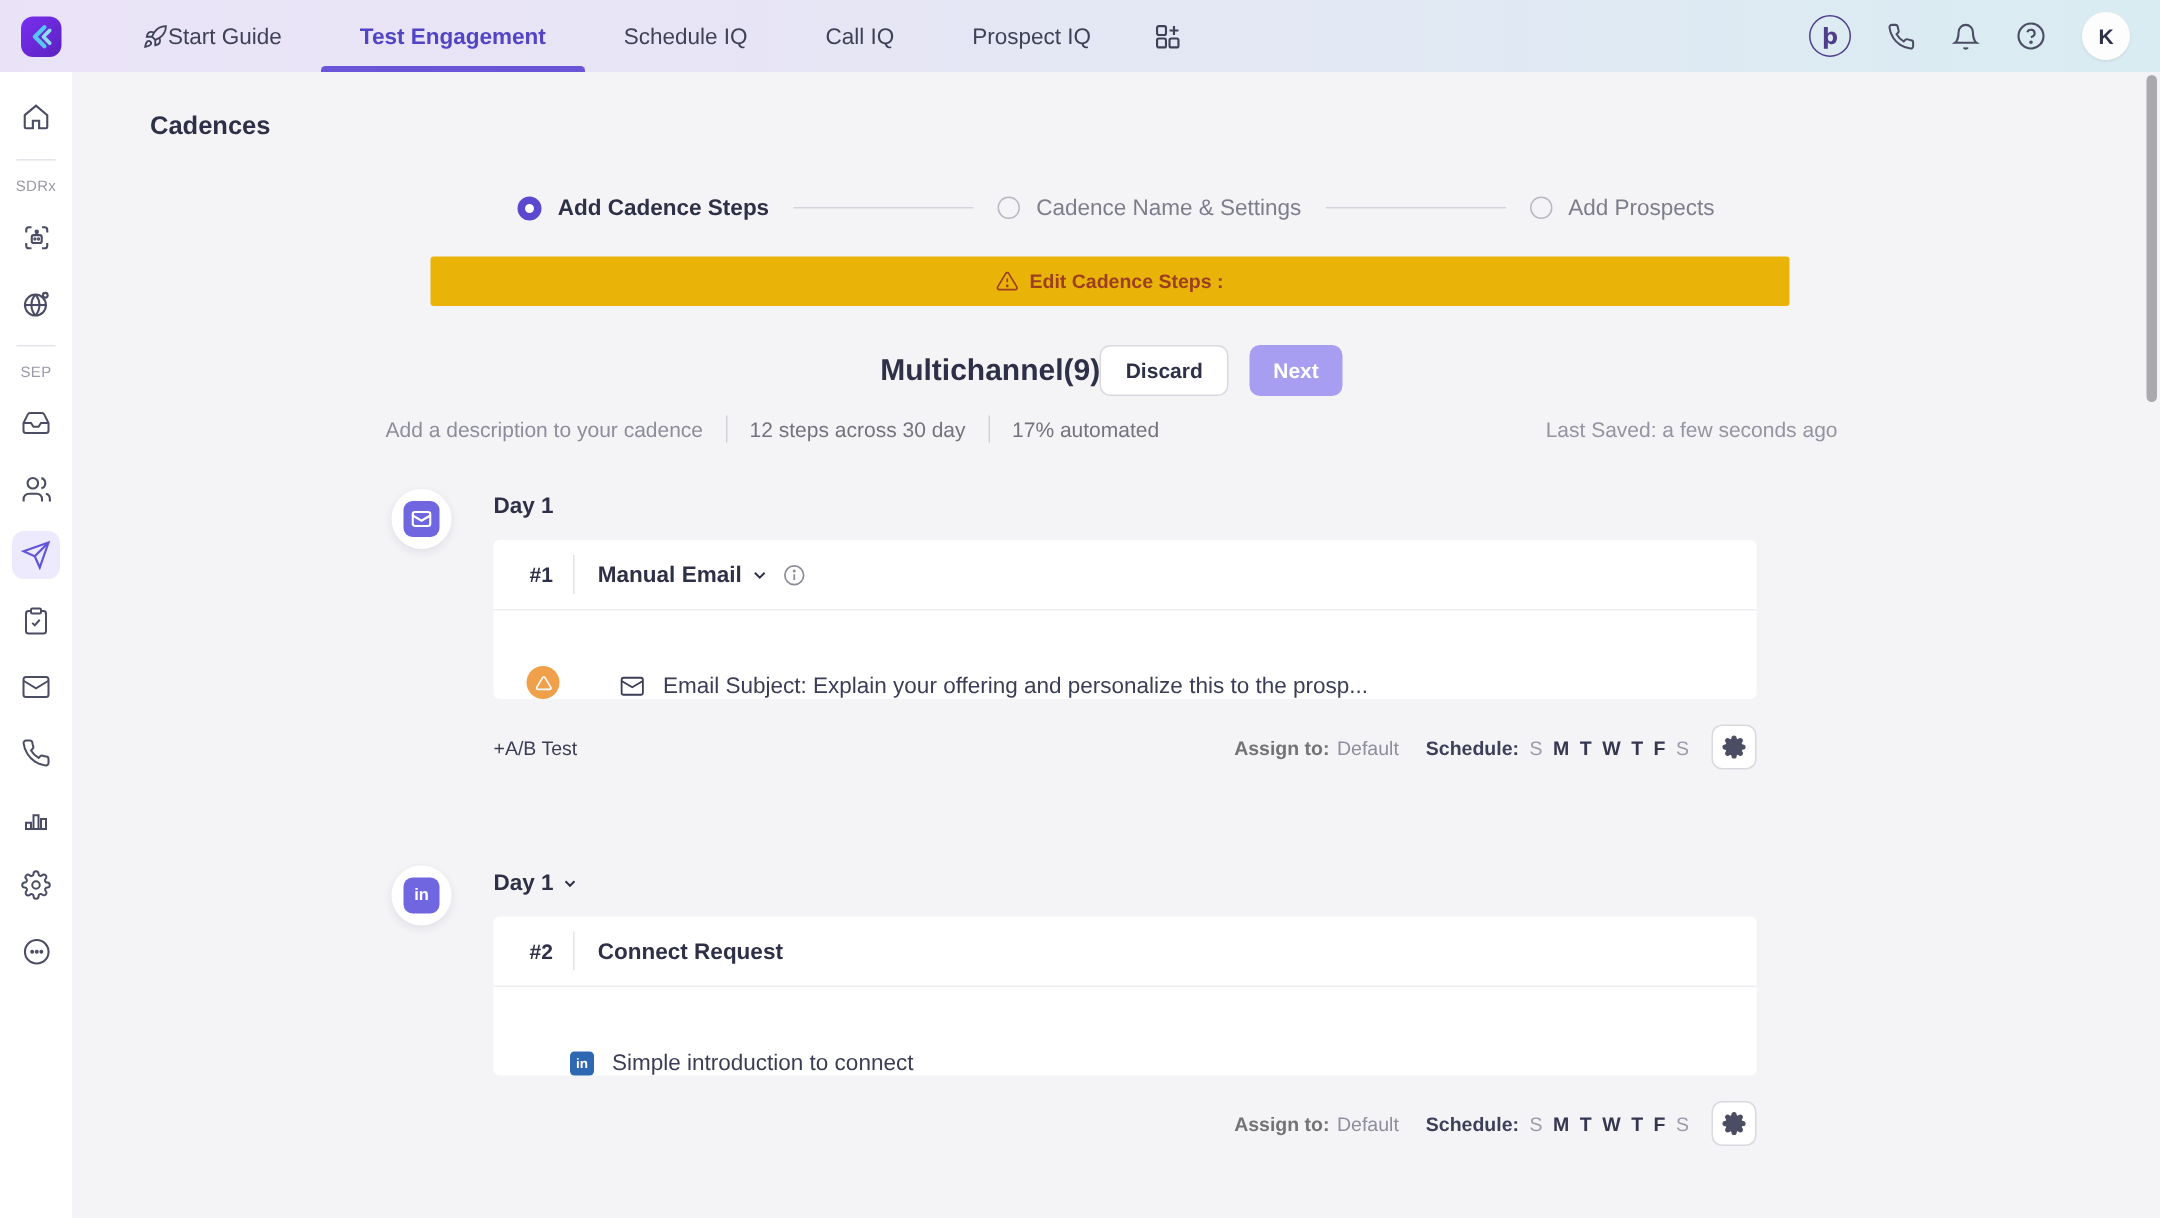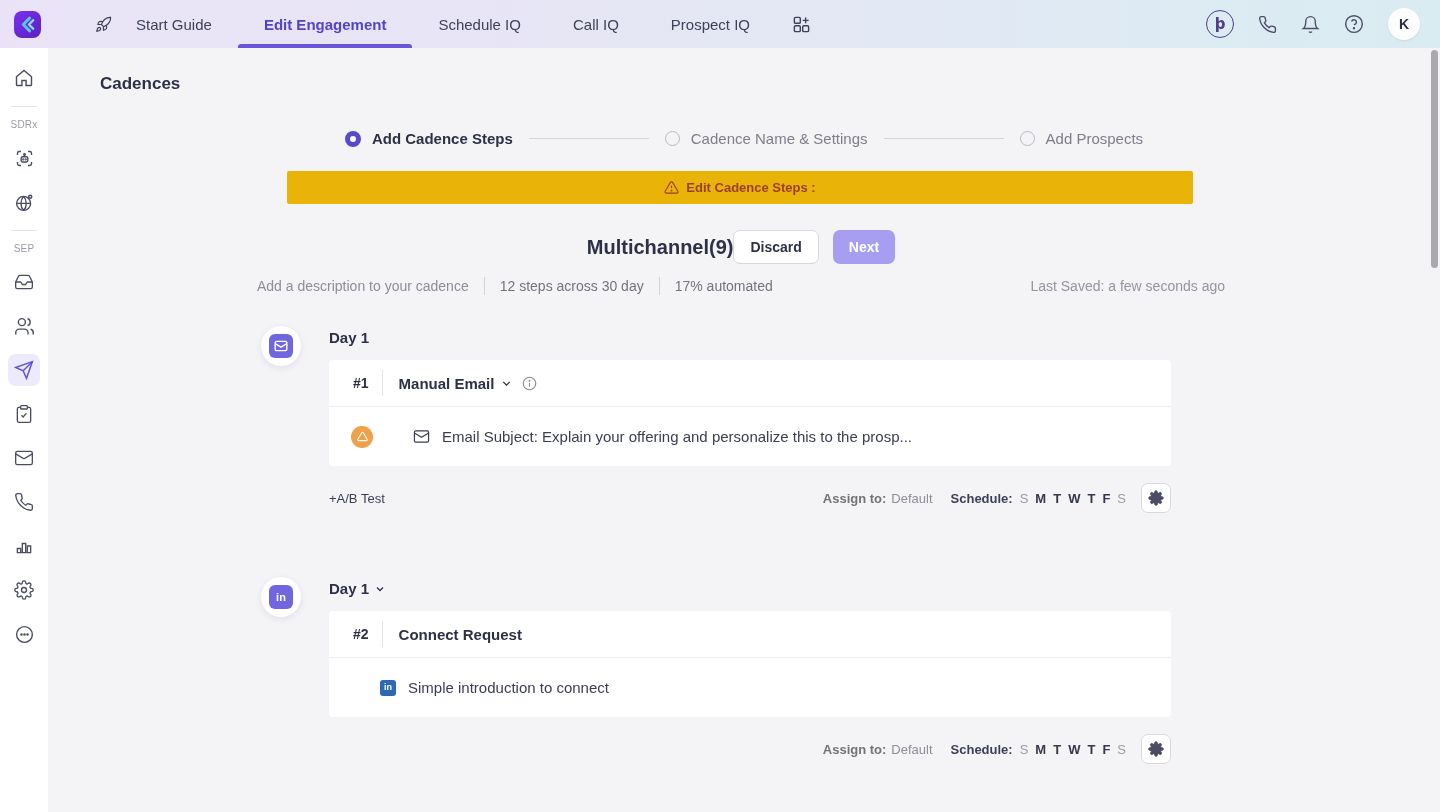--- a/index.html
+++ b/index.html
@@ -5,21 +5,21 @@
   * { margin:0; padding:0; box-sizing:border-box; }
   html,body { width:1440px; height:812px; overflow:hidden; font-family:"Liberation Sans", sans-serif; background:#f4f4f7; }
 
   
   .topnav { position:absolute; top:0; left:0; width:1440px; height:48px;
     background:linear-gradient(90deg,#eae3f7 0%,#e7e5f5 35%,#e0e9f3 70%,#d9ecf2 100%);
     display:flex; align-items:center; z-index:10; }
   .logo { width:27px; height:27px; margin-left:14px; border-radius:8px;
     background:linear-gradient(135deg,#7a2ff0,#5b21c0); display:flex; align-items:center; justify-content:center; }
   .tabs { display:flex; align-items:stretch; height:48px; margin-left:28px; }
-  .tab { display:flex; align-items:center; gap:24px; padding:0 26px; font-size:15px; color:#3f4257; position:relative; cursor:pointer; }
+  .tab { display:flex; align-items:center; gap:0; padding:0 26px; font-size:15px; color:#3f4257; position:relative; cursor:pointer; }
   .tab.active { color:#5244c5; font-weight:700; }
   .tab.active::after { content:""; position:absolute; left:0; right:0; bottom:0; height:4px; background:#6a55d8; border-radius:3px 3px 0 0; }
   .apps-btn { margin-left:16px; display:flex; align-items:center; cursor:pointer; }
   .nav-right { position:absolute; right:20px; top:0; height:48px; display:flex; align-items:center; gap:24px; }
   .b-circle { width:28px; height:28px; border-radius:50%; border:1.6px solid #4e3e8c; color:#4e3e8c;
     font-size:15px; font-weight:700; display:flex; align-items:center; justify-content:center; font-family:"DejaVu Sans", sans-serif; cursor:pointer; }
   .nav-icon { display:flex; align-items:center; cursor:pointer; }
   .avatar { width:32px; height:32px; border-radius:50%; background:#fdfdfd; color:#2d3046; font-size:14px; font-weight:700;
     display:flex; align-items:center; justify-content:center; box-shadow:0 1px 2px rgba(0,0,0,.08); cursor:pointer; }
 
@@ -73,21 +73,21 @@
   .channel-badge { width:24px; height:24px; border-radius:6px; background:#7066e0; display:flex; align-items:center; justify-content:center; }
   .channel-badge .in-text { color:#fff; font-size:11px; font-weight:700; }
   .section-body { flex:1; }
   .day-label { font-size:15px; font-weight:700; color:#2d3046; display:flex; align-items:center; gap:5px; margin-top:3px; }
 
   .card { margin-top:14px; width:842px; background:#fff; border-radius:4px; }
   .card-head { height:47px; display:flex; align-items:center; padding-left:24px; border-bottom:1px solid #ececf1; }
   .step-num { font-size:14px; font-weight:700; color:#2d3046; }
   .head-div { width:1px; height:26px; background:#e2e2e9; margin:0 16px 0 13px; }
   .step-type { font-size:15px; font-weight:700; color:#2d3046; display:flex; align-items:center; gap:6px; cursor:pointer; }
-  .card-row { height:59px; display:flex; align-items:center; padding-left:22px; cursor:pointer; }
+  .card-row { height:59px; display:flex; align-items:flex-end; padding-left:22px; cursor:pointer; }
   .warn-badge { width:22px; height:22px; border-radius:50%; background:#f0a04b; display:flex; align-items:center; justify-content:center; }
   .row-mail-icon { margin-left:40px; display:flex; align-items:center; }
   .row-text { margin-left:12px; font-size:15px; color:#3a3d55; }
   .in-small { margin-left:29px; width:16px; height:16px; border-radius:3px; background:#2e68b2; color:#fff; font-size:9px;
     font-weight:700; display:flex; align-items:center; justify-content:center; }
   .in-small-text { line-height:1; }
 
   .card-footer { width:842px; display:flex; align-items:center; justify-content:space-between; margin-top:17px; }
   .card-footer.only-right { justify-content:flex-end; }
   .ab-test { font-size:13px; color:#3a3d55; cursor:pointer; }
@@ -119,21 +119,21 @@
     <div class="tab">
       <svg width="17" height="17" viewBox="0 0 24 24" fill="none" stroke="#3f4257" stroke-width="1.7">
         <path d="M4.5 16.5c-1.5 1.26-2 5-2 5s3.74-.5 5-2c.71-.84.7-2.13-.09-2.91a2.18 2.18 0 0 0-2.91-.09z"></path>
         <path d="M12 15l-3-3a22 22 0 0 1 2-3.95A12.88 12.88 0 0 1 22 2c0 2.72-.78 7.5-6 11a22.35 22.35 0 0 1-4 2z"></path>
         <path d="M9 12H4s.55-3.03 2-4c1.62-1.08 5 0 5 0"></path>
         <path d="M12 15v5s3.03-.55 4-2c1.08-1.62 0-5 0-5"></path>
       </svg>
       <span>Start Guide</span>
     </div>
     <div class="tab active">
-      <span>Edit Engagement</span>
+      <span>Test Engagement</span>
     </div>
     <div class="tab">
       <span>Schedule IQ</span>
     </div>
     <div class="tab">
       <span>Call IQ</span>
     </div>
     <div class="tab">
       <span>Prospect IQ</span>
     </div>

